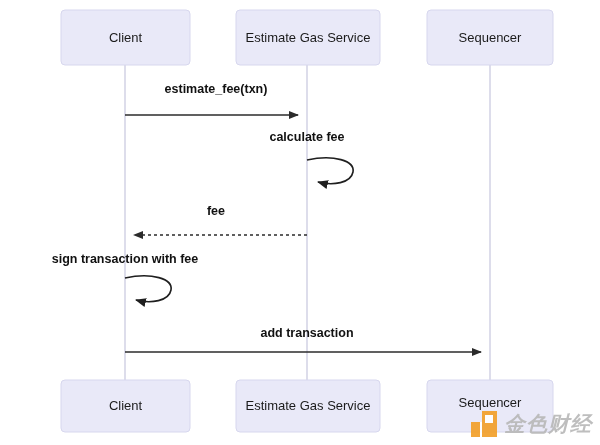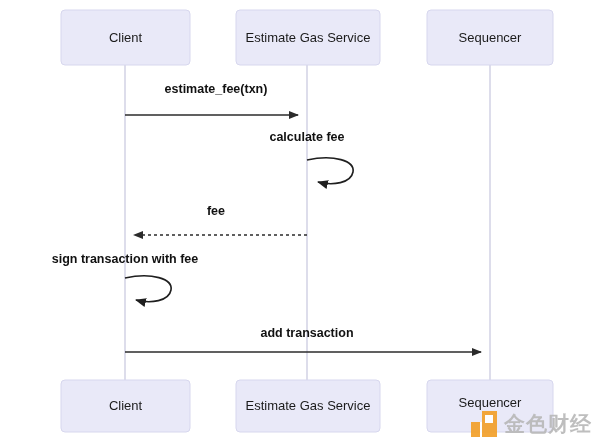--- a/index.html
+++ b/index.html
@@ -109,20 +109,21 @@
     height: 15px;
   }
   #watermark-text {
     font-size: 21px;
     font-weight: bold;
     color: #b9b9b9;
     letter-spacing: 1px;
     line-height: 1;
     font-family: "DejaVu Sans", "Liberation Sans", sans-serif;
     white-space: nowrap;
+    font-style: italic;
   }
 </style>
 </head>
 <body>
 
 <div id="diagram-root">
 
   <svg id="diagram-svg" viewBox="0 0 600 445" xmlns="http://www.w3.org/2000/svg">
     <defs>
       <marker id="arrow-solid" markerWidth="10" markerHeight="8" refX="9" refY="4" orient="auto" markerUnits="userSpaceOnUse">

